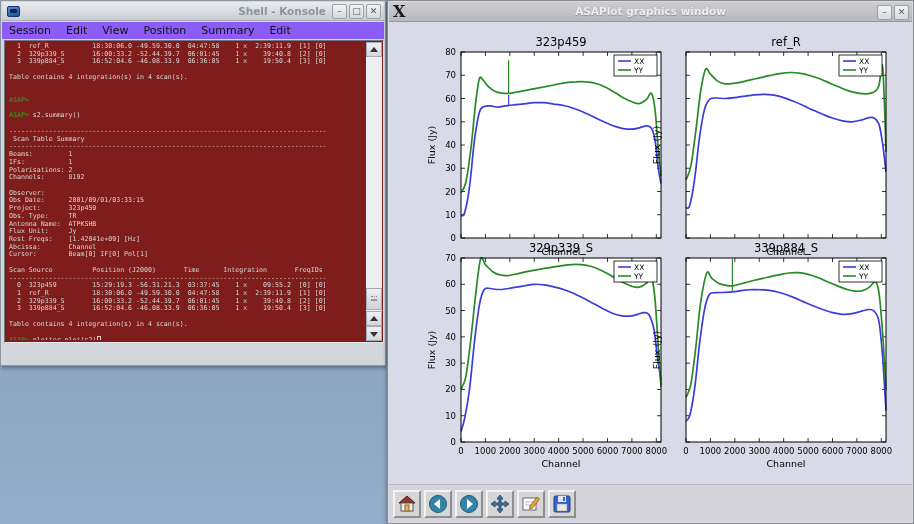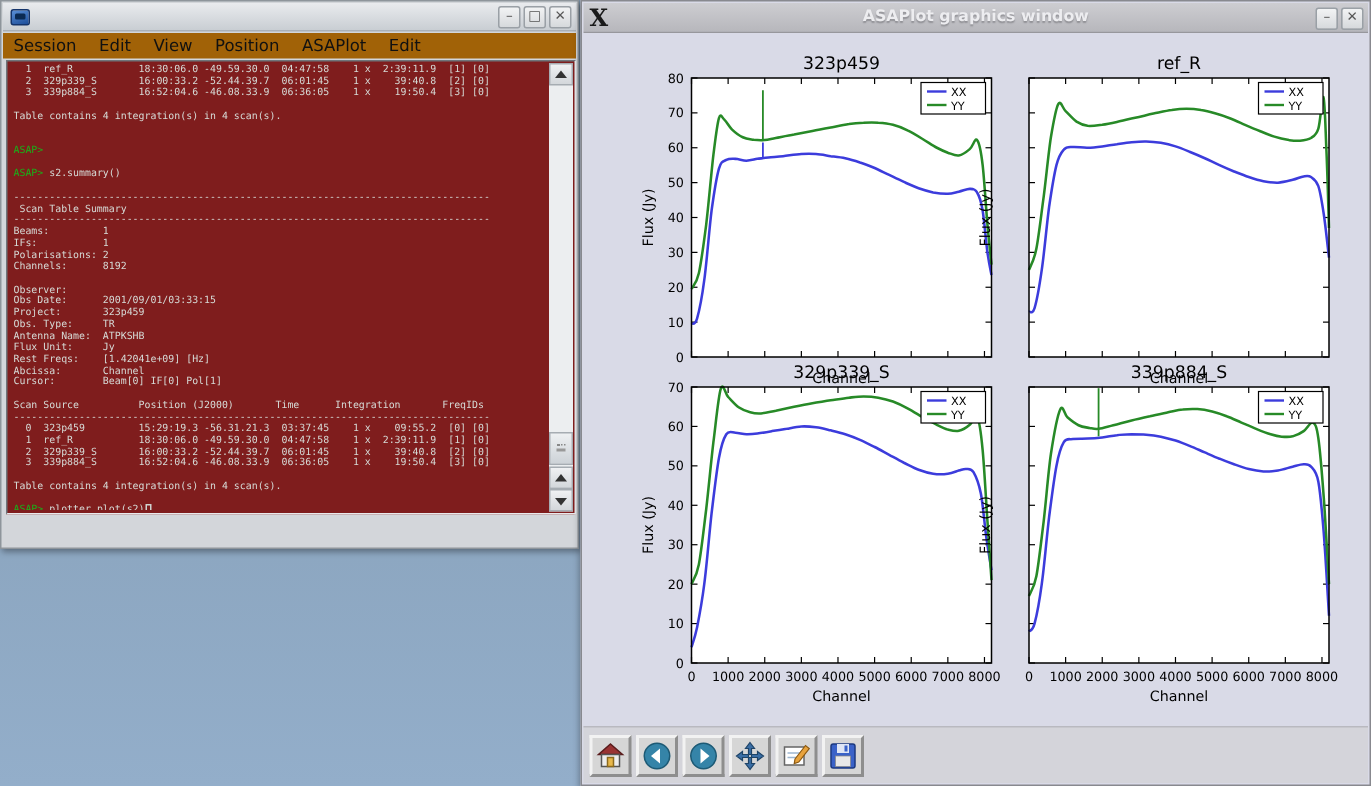--- a/index.html
+++ b/index.html
@@ -18,21 +18,21 @@
     font-size:10.5px; font-weight:bold; color:#8d959d; white-space:nowrap; overflow:hidden; }
   .winbtns { position:absolute; right:3px; top:2px; display:flex; gap:2px; }
   .winbtn { width:15px; height:15px; background:linear-gradient(180deg,#f2f3f4,#d6d9dc);
     border:1px solid #9aa0a6; border-radius:2px; font-size:9px; line-height:13px;
     text-align:center; color:#555; }
   .app-icon { width:13px; height:11px; margin-left:5px; border-radius:2px;
     background:linear-gradient(160deg,#5a8fd6,#1d4e9a); border:1px solid #14346b; position:relative; }
   .app-icon:after { content:""; position:absolute; left:2px; top:2px; right:2px; bottom:3px;
     background:#0b2a52; border-radius:1px; }
   .k-menubar { position:absolute; left:1px; top:21px; right:1px; height:17px;
-    background:#a16207; display:flex; align-items:center; padding-left:7px; gap:15px; }
+    background:#8b5cf6; display:flex; align-items:center; padding-left:7px; gap:15px; }
   .menu-item { font-size:11px; color:#111; white-space:nowrap; }
   .term-frame { position:absolute; left:3px; top:39px; width:380px; height:303px;
     background:#7f1d1d; border:1px solid #6f757a; border-right-color:#e8eaec; border-bottom-color:#e8eaec; }
   .term-text { position:absolute; left:4px; top:2px; right:19px; bottom:2px; overflow:hidden;
     font-family:"DejaVu Sans Mono","Liberation Mono",monospace; font-size:6.6px;
     line-height:7.72px; color:#d6dad6; white-space:pre; }
   .term-line { height:7.72px; }
   .prompt { color:#19b219; }
   .cursor-block { display:inline-block; width:4px; height:6.5px;
     border:1px solid #cfd3cf; margin-left:1px; vertical-align:-1px; }
@@ -84,32 +84,33 @@
   .tool-btn svg { display:block; }
 </style>
 </head>
 <body>
 
 <div id="screen">
 
   <div id="konsole">
     <div class="k-titlebar">
       <div class="app-icon"></div>
+      <div class="k-title">Shell - Konsole</div>
       <div class="winbtns">
         <div class="winbtn">–</div>
         <div class="winbtn">□</div>
         <div class="winbtn">✕</div>
       </div>
     </div>
     <div class="k-menubar" id="k-menubar">
         <div class="menu-item">Session</div>
         <div class="menu-item">Edit</div>
         <div class="menu-item">View</div>
         <div class="menu-item">Position</div>
-        <div class="menu-item">ASAPlot</div>
+        <div class="menu-item">Summary</div>
         <div class="menu-item">Edit</div>
       </div>
     <div class="term-frame">
       <div class="term-text" id="term-text"><div class="term-line">  1  ref_R           18:30:06.0 -49.59.30.0  04:47:58    1 x  2:39:11.9  [1] [0]</div><div class="term-line">  2  329p339_S       16:00:33.2 -52.44.39.7  06:01:45    1 x    39:40.8  [2] [0]</div><div class="term-line">  3  339p884_S       16:52:04.6 -46.08.33.9  06:36:05    1 x    19:50.4  [3] [0]</div><div class="term-line"></div><div class="term-line">Table contains 4 integration(s) in 4 scan(s).</div><div class="term-line"></div><div class="term-line"></div><div class="term-line"><span class="prompt">ASAP&gt;</span></div><div class="term-line"></div><div class="term-line"><span class="prompt">ASAP&gt;</span> s2.summary()</div><div class="term-line"></div><div class="term-line">--------------------------------------------------------------------------------</div><div class="term-line"> Scan Table Summary</div><div class="term-line">--------------------------------------------------------------------------------</div><div class="term-line">Beams:         1</div><div class="term-line">IFs:           1</div><div class="term-line">Polarisations: 2</div><div class="term-line">Channels:      8192</div><div class="term-line"></div><div class="term-line">Observer:</div><div class="term-line">Obs Date:      2001/09/01/03:33:15</div><div class="term-line">Project:       323p459</div><div class="term-line">Obs. Type:     TR</div><div class="term-line">Antenna Name:  ATPKSHB</div><div class="term-line">Flux Unit:     Jy</div><div class="term-line">Rest Freqs:    [1.42041e+09] [Hz]</div><div class="term-line">Abcissa:       Channel</div><div class="term-line">Cursor:        Beam[0] IF[0] Pol[1]</div><div class="term-line"></div><div class="term-line">Scan Source          Position (J2000)       Time      Integration       FreqIDs</div><div class="term-line">--------------------------------------------------------------------------------</div><div class="term-line">  0  323p459         15:29:19.3 -56.31.21.3  03:37:45    1 x    09:55.2  [0] [0]</div><div class="term-line">  1  ref_R           18:30:06.0 -49.59.30.0  04:47:58    1 x  2:39:11.9  [1] [0]</div><div class="term-line">  2  329p339_S       16:00:33.2 -52.44.39.7  06:01:45    1 x    39:40.8  [2] [0]</div><div class="term-line">  3  339p884_S       16:52:04.6 -46.08.33.9  06:36:05    1 x    19:50.4  [3] [0]</div><div class="term-line"></div><div class="term-line">Table contains 4 integration(s) in 4 scan(s).</div><div class="term-line"></div><div class="term-line"><span class="prompt">ASAP&gt;</span> plotter.plot(s2)<span class="cursor-block"></span></div></div>
       <div class="k-scroll">
         <div class="sb-btn" style="top:0">
             <div class="tri-up"></div>
           </div>
         <div class="sb-thumb"></div>
         <div class="sb-btn" style="bottom:15px">

